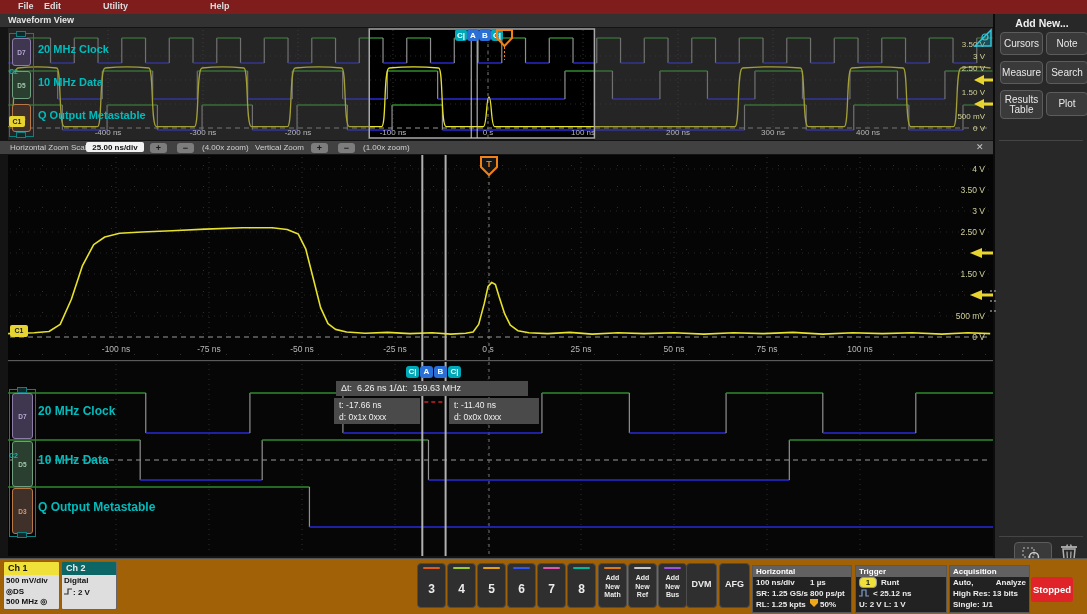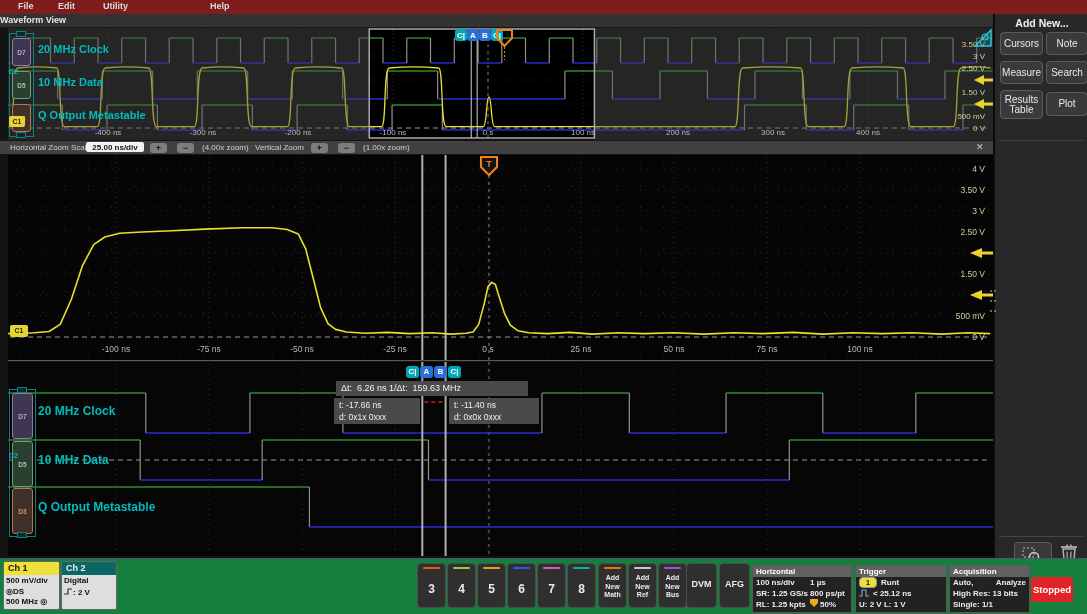--- a/index.html
+++ b/index.html
@@ -2,21 +2,21 @@
 <html><head>
 <meta charset="utf-8">
 <style>
   html,body{margin:0;padding:0;background:#000;}
   #app{position:relative;width:1087px;height:614px;background:#141414;overflow:hidden;
        font-family:"Liberation Sans",sans-serif;-webkit-font-smoothing:antialiased;}
   .abs{position:absolute;}
   #menubar{left:0;top:0;width:1087px;height:14px;background:#7f1d1d;border-bottom:1px solid #3a3a3a;}
   .menu-item{position:absolute;top:1px;font-size:9px;font-weight:bold;color:#dcdcdc;cursor:default;}
   #view-tab{left:0;top:14px;width:993px;height:13px;background:#323232;color:#e6e6e6;
-            font-size:9px;font-weight:bold;line-height:13px;}
+            font-size:9px;font-weight:bold;padding-left:8px;line-height:13px;}
   .plotwrap{background:#000;}
   #overview-wrap{left:8px;top:28px;width:985px;height:112px;}
   #main-wrap{left:8px;top:155px;width:985px;height:205px;border-bottom:1px solid #5a5a5a;
      background-image:radial-gradient(circle,#2e2e2e 0.6px,transparent 0.7px);background-size:23px 21px;background-color:#050505;}
   #digital-wrap{left:8px;top:362px;width:985px;height:194px;background:#060606;}
   #zoom-toolbar{left:0;top:141px;width:993px;height:13px;background:#414141;font-size:8px;color:#d0d0d0;}
   .tb{position:absolute;top:2px;}
   .tb-input{top:1px;height:10px;background:#f2f2f2;color:#111;font-weight:bold;font-size:8px;
             text-align:center;border-radius:2px;line-height:11px;}
   .tb-btn{top:1.5px;width:17px;height:10px;background:#7d7d7d;color:#1a1a1a;font-weight:bold;
@@ -31,21 +31,21 @@
   .cursor-badge{position:absolute;width:13px;height:12px;border-radius:3px;color:#fff;
      font-size:8px;font-weight:bold;text-align:center;line-height:12px;top:4px;}
   .readout{position:absolute;background:#4a4a4a;color:#f0f0f0;font-size:8.5px;line-height:12px;
      padding:1px 5px;white-space:pre;}
   #right-panel{left:993px;top:14px;width:94px;height:544px;background:#282828;border-left:2px solid #0c0c0c;}
   #rp-title{position:absolute;left:0;top:3px;width:94px;text-align:center;color:#f0f0f0;
      font-size:10.5px;font-weight:bold;}
   .rp-btn{position:absolute;background:#3a3a3a;border:1px solid #5c5c5c;border-radius:4px;color:#e8e8e8;
      font-size:10px;display:flex;align-items:center;justify-content:center;text-align:center;line-height:10px;}
   .rp-div{position:absolute;left:4px;width:84px;height:1px;background:#454545;}
-  #bottom-bar{left:0;top:558px;width:1087px;height:56px;background:#15803d;border-top:1px solid #555;}
+  #bottom-bar{left:0;top:558px;width:1087px;height:56px;background:#a16207;border-top:1px solid #555;}
   .chbox{position:absolute;top:2px;width:55px;border:1px solid #666;border-radius:2px;overflow:hidden;}
   .chbox .hd{height:13px;font-size:9px;font-weight:bold;line-height:13px;padding-left:4px;}
   .chbox .bd{background:#dedede;color:#111;font-size:8px;font-weight:bold;line-height:10.5px;padding:1px 2px;}
   .numbtn{position:absolute;top:4px;width:27px;height:43px;background:#2f2f2f;border:1px solid #4d4d4d;
      border-radius:4px;color:#ececec;font-size:12px;font-weight:bold;text-align:center;}
   .numbtn .stripe,.addbtn .stripe{position:absolute;left:5px;right:5px;top:3px;height:2px;border-radius:1px;}
   .numbtn .nl{margin-top:18px;}
   .addbtn{position:absolute;top:4px;width:27px;height:43px;background:#2f2f2f;border:1px solid #4d4d4d;
      border-radius:4px;color:#ececec;font-size:7px;font-weight:bold;text-align:center;line-height:8.5px;}
   .addbtn .nl{margin-top:10px;}
@@ -64,21 +64,21 @@
   #dots-handle{position:absolute;left:990px;top:290px;width:7px;height:22px;
      display:flex;flex-direction:column;justify-content:space-between;}
   .hdot{width:2px;height:2px;border-radius:1px;background:#8a8a8a;box-shadow:4px 0 0 #8a8a8a;}
 </style>
 </head>
 <body>
 
 <div id="app">
   <div id="menubar" class="abs">
       <span class="menu-item" style="left: 18px;">File</span>
-      <span class="menu-item" style="left: 58px;">Edit</span>
+      <span class="menu-item" style="left: 44px;">Edit</span>
       <span class="menu-item" style="left: 103px;">Utility</span>
       <span class="menu-item" style="left: 168px; margin-left: 42px;">Help</span>
     </div>
   <div id="view-tab" class="abs">Waveform View</div>
 
   <div id="overview-wrap" class="abs plotwrap"><svg width="985" height="112">
         <rect x="0" y="0" width="985" height="112" fill="#0f0f0f"></rect>
         <rect x="361.25" y="1" width="225.14999999999998" height="109" fill="#000"></rect>
         <line x1="100" y1="2" x2="100" y2="110" stroke="#343434" stroke-width="1" stroke-dasharray="1,3"></line>
         <line x1="195" y1="2" x2="195" y2="110" stroke="#343434" stroke-width="1" stroke-dasharray="1,3"></line>

